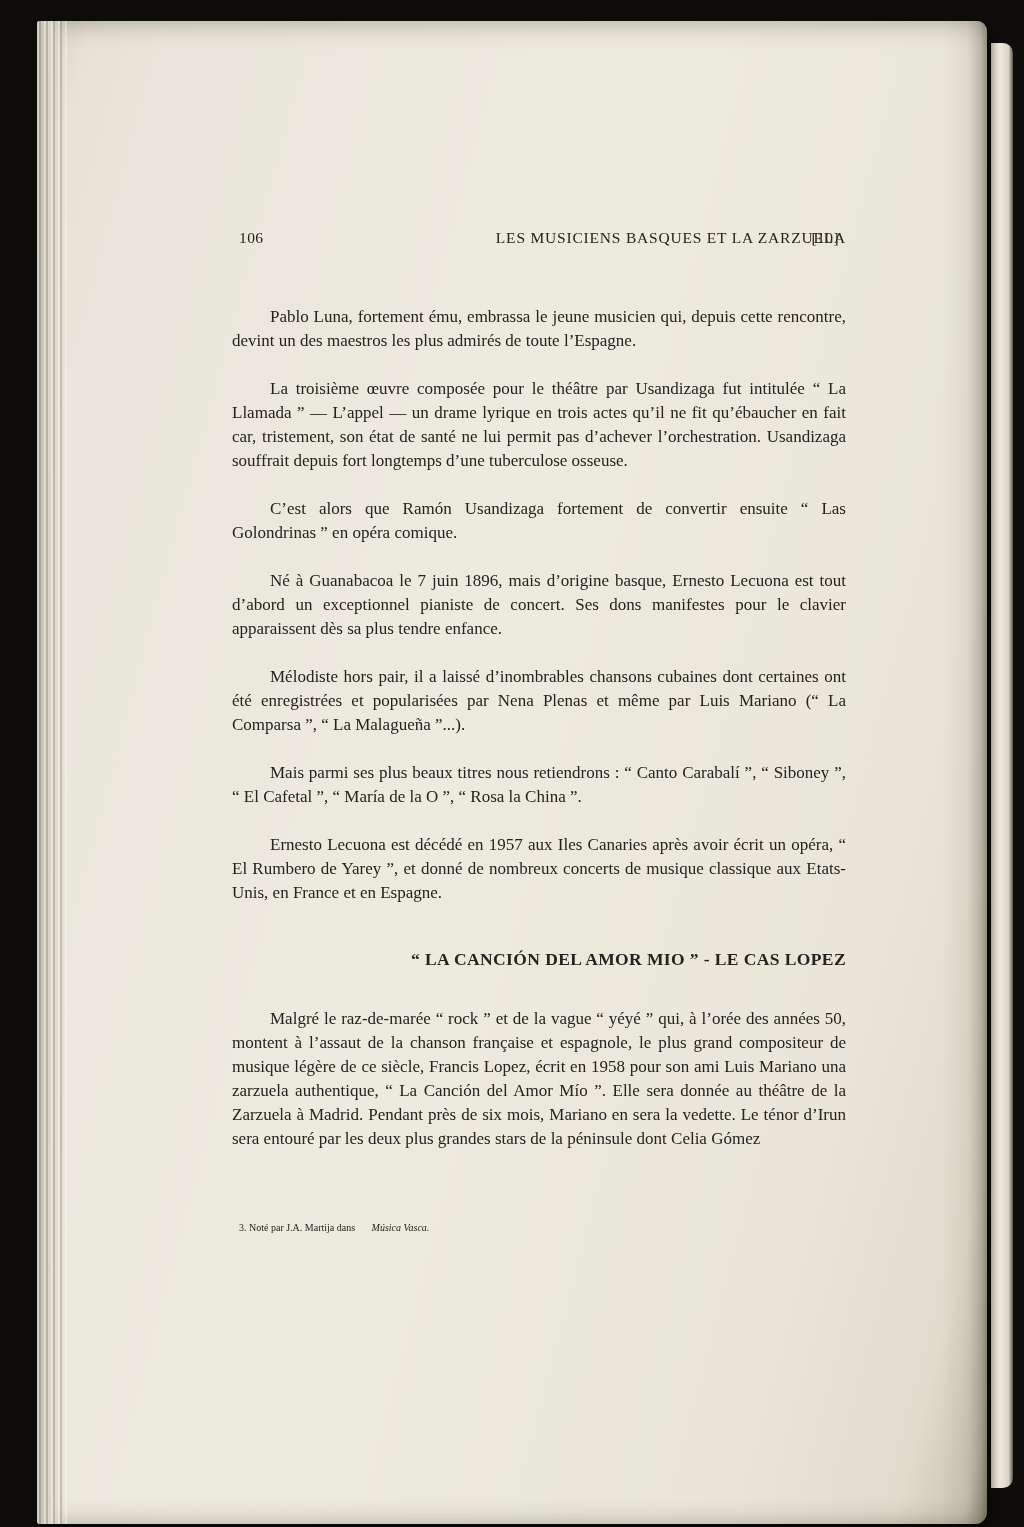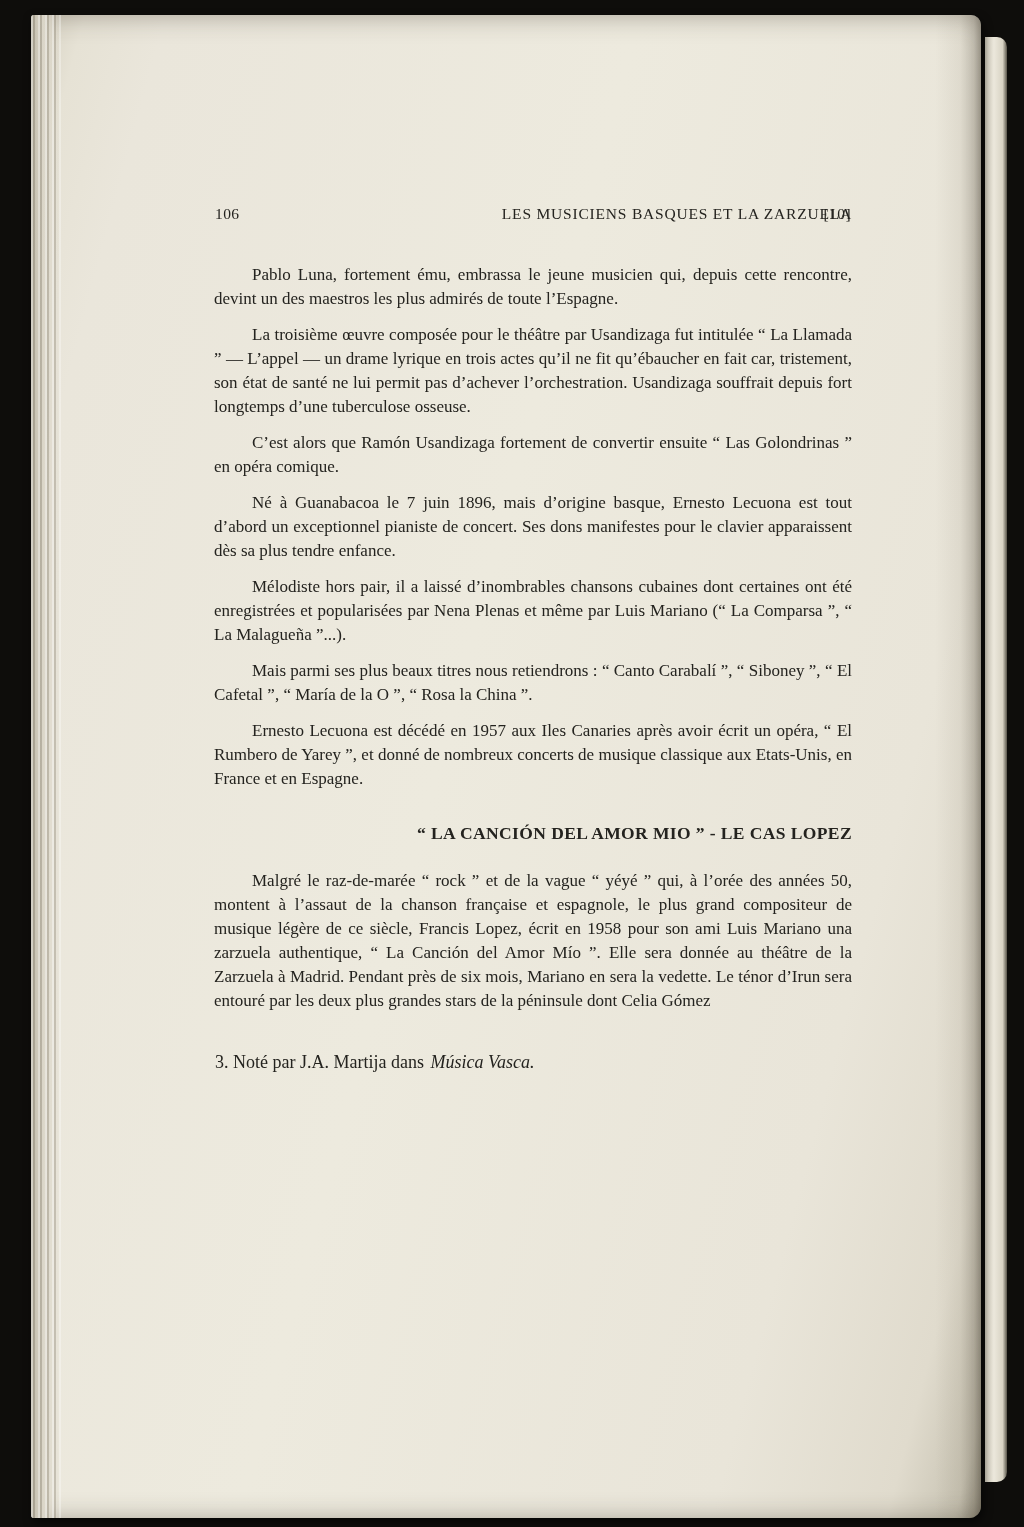--- a/index.html
+++ b/index.html
@@ -1,15 +1,15 @@
 <!DOCTYPE html>
 <html><head>
 <meta charset="utf-8">
 <style>
-  * { margin:0; padding:1px; box-sizing:border-box; }
+  * { margin:0; padding:7px; box-sizing:border-box; }
   html,body { width:1024px; height:1527px; }
   body {
     position:relative;
     background:#0e0d0b;
     font-family:"Liberation Serif", serif;
     overflow:hidden;
   }
   
   .next-page {
     position:absolute;
@@ -95,22 +95,22 @@
   }
   .chapter-heading {
     font-weight:bold;
     text-align:right;
     font-size:17.5px;
     letter-spacing:.4px;
     margin-top:28px;
     margin-bottom:22px;
   }
   .footnote {
-    margin-top:36px;
-    font-size:18px;
+    margin-top:52px;
+    font-size:10px;
     line-height:22px;
   }
   .footnote .work { font-style:italic; }
 </style>
 </head>
 <body>
 
 <div class="next-page"></div>
 
 <div class="page">

